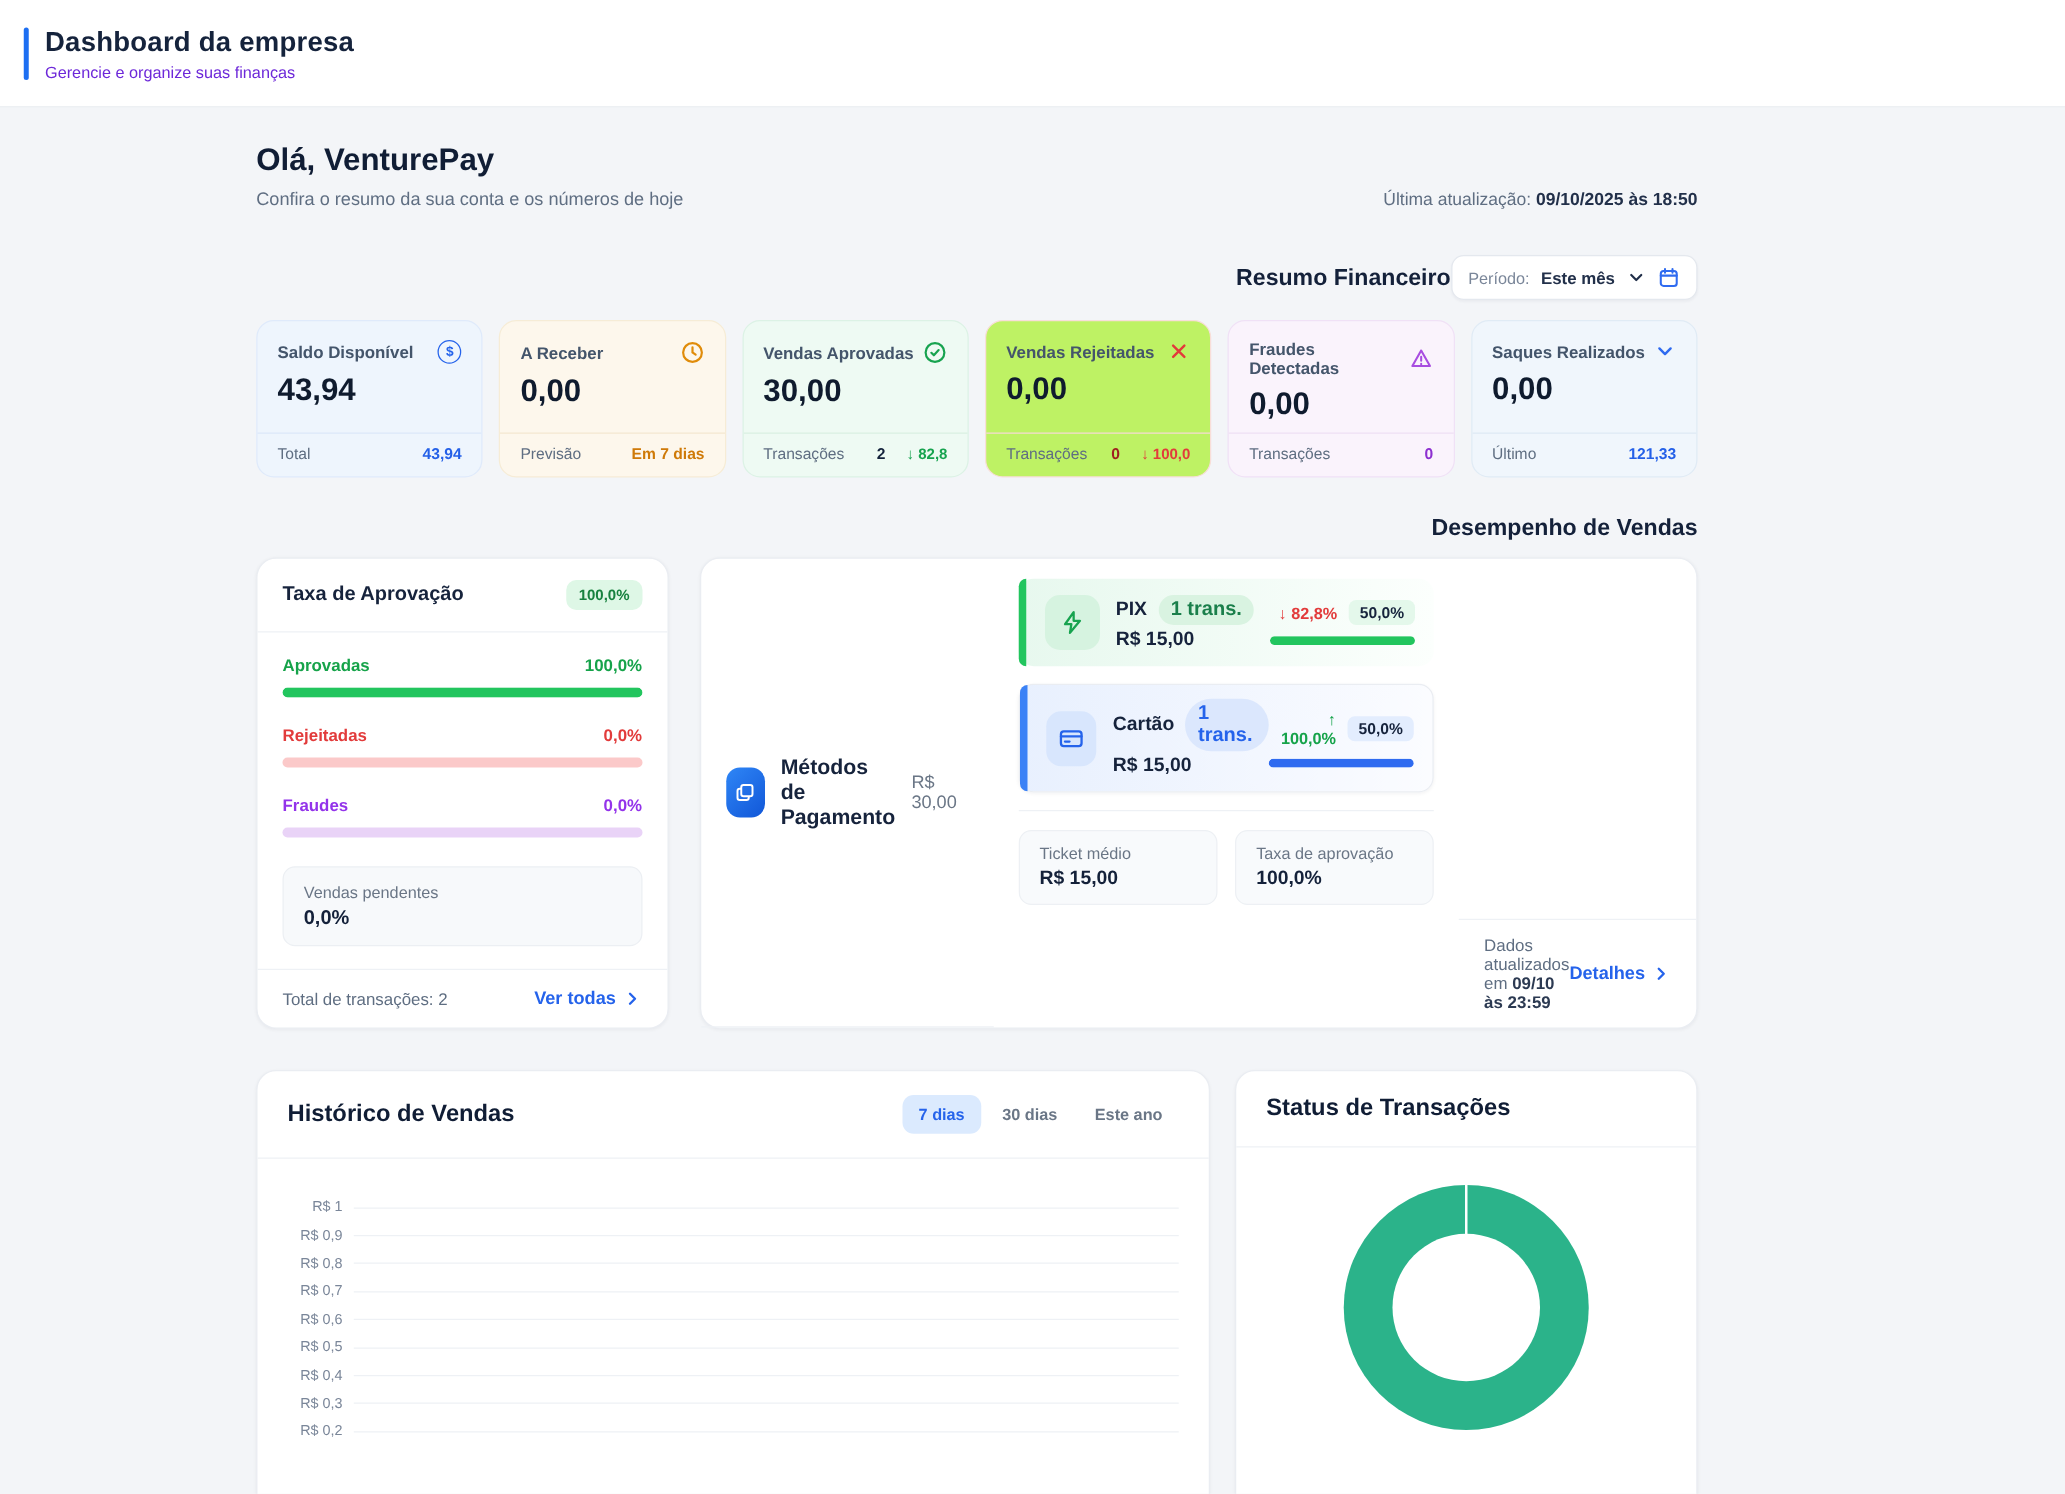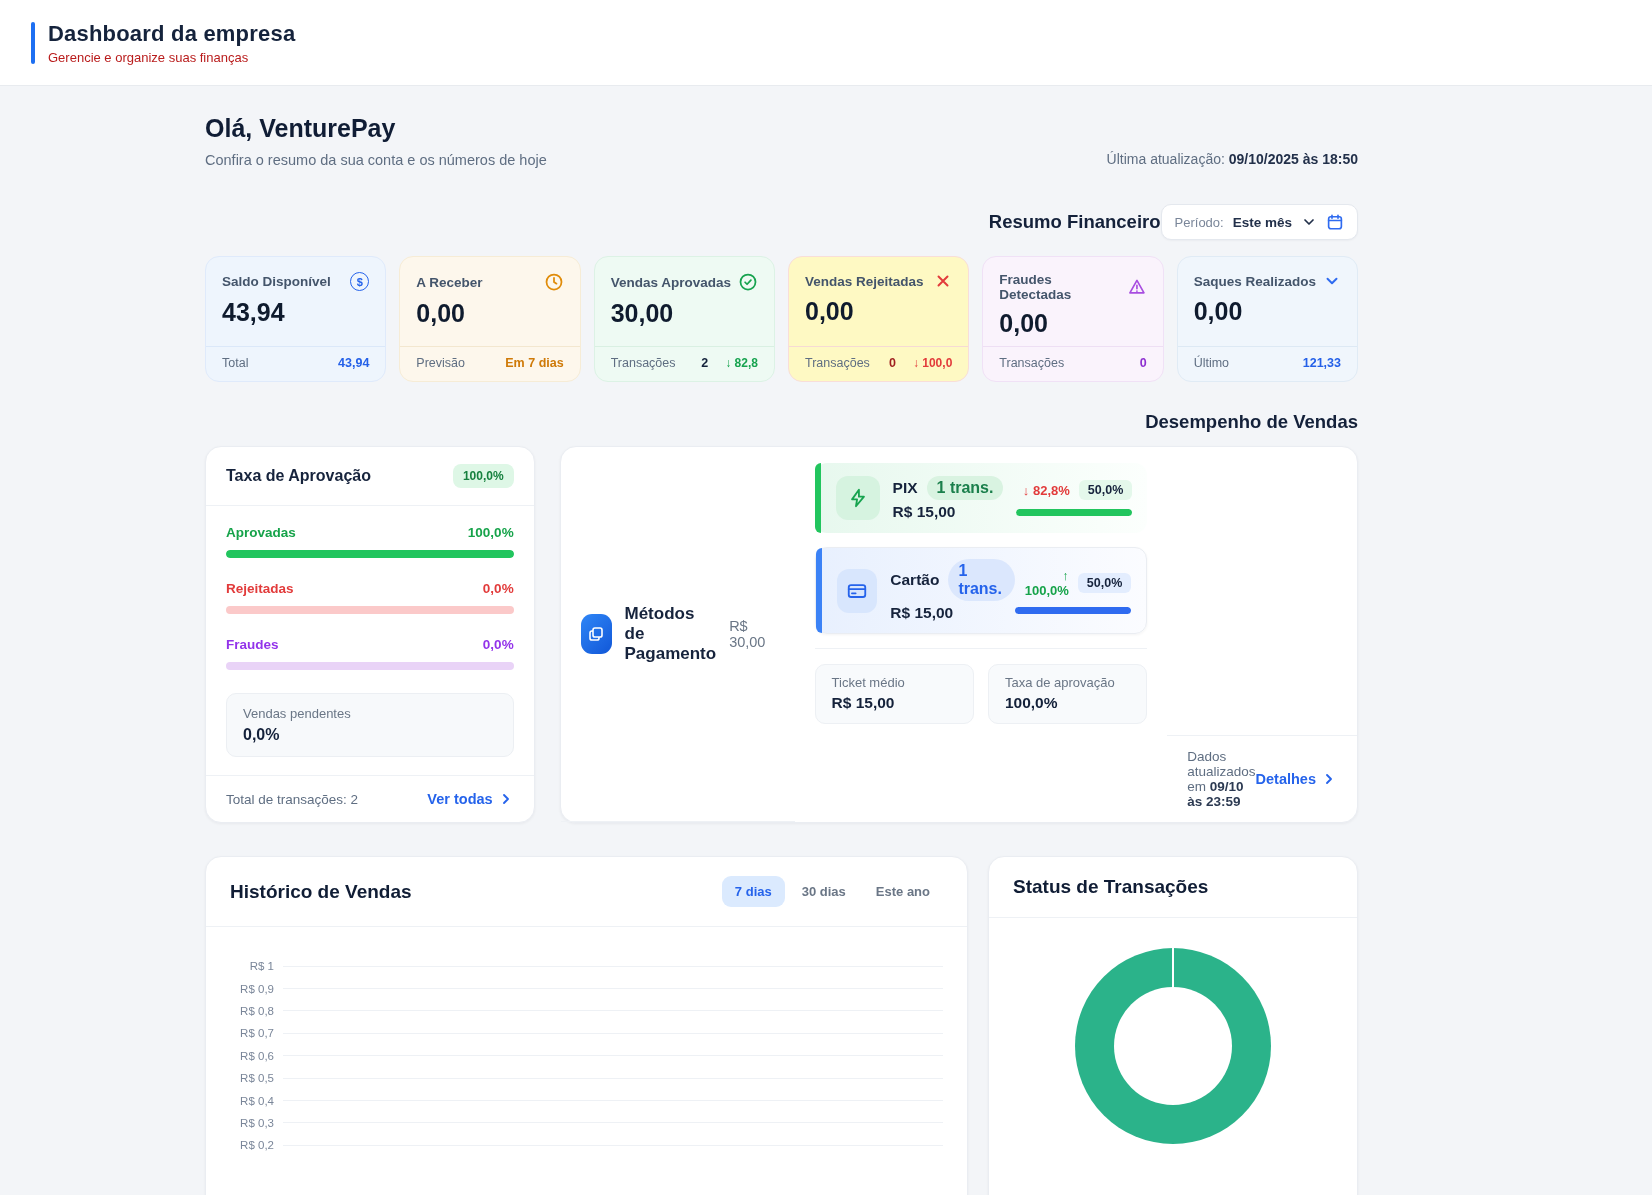--- a/index.html
+++ b/index.html
@@ -1,23 +1,23 @@
 <!DOCTYPE html>
 <html><head>
 <meta charset="utf-8">
 <style>
   * { margin:0; padding:0; box-sizing:border-box; }
   html,body { width:1652px; height:1195px; overflow:hidden; }
   body { font-family:"Liberation Sans","DejaVu Sans",sans-serif; background:#f3f5f8; color:#111f36; }
 
   
-  .app-header { background:#fff; height:86px; border-bottom:1px solid #e8ebef; display:flex; align-items:center; padding-left:31px; }
+  .app-header { background:#fff; height:86px; border-bottom:1px solid #e8ebef; display:flex; align-items:center; padding-left:19px; }
   .accent-bar { width:4px; height:42px; background:#1d6ff2; border-radius:2px; margin-right:13px; }
   .app-title { font-size:22px; font-weight:800; color:#15233c; letter-spacing:.2px; }
-  .app-subtitle { font-size:13px; color:#b91c1c; margin-top:3px; }
+  .app-subtitle { font-size:13px; color:#6d28d9; margin-top:3px; }
 
   
   .container { width:1153px; margin-left:205px; padding-top:28px; }
 
   .greet-row { display:flex; justify-content:space-between; align-items:flex-end; }
   .greet-title { font-size:25px; font-weight:800; color:#101d35; }
   .greet-sub { font-size:14.5px; color:#5f6e82; margin-top:9px; }
   .last-update { font-size:14px; color:#5f6e82; padding-bottom:1px; }
   .last-update b { color:#22304a; font-weight:700; }
 
@@ -34,21 +34,21 @@
   .kpi-label { font-size:13.5px; font-weight:600; color:#44556b; }
   .kpi-value { font-size:25px; font-weight:800; color:#0f1b2e; padding:7px 16px 0 16px; }
   .kpi-foot { margin-top:auto; display:flex; justify-content:space-between; align-items:center; padding:9px 16px 11px 16px; font-size:12.5px; border-top:1px solid rgba(0,0,0,.05); }
   .kpi-foot .fl { color:#5f6e82; }
   .kpi-foot .fv { font-weight:800; }
   .kpi-foot .delta { font-weight:700; font-size:12px; margin-left:17px; }
 
   .kpi.blue   { background:#eef5fd; border-color:#dfeafb; } .kpi.blue .kpi-foot { border-top-color:#dbe8f9; } .kpi.blue .fv { color:#2460e8; }
   .kpi.amber  { background:#fdf7ec; border-color:#f6ecd6; } .kpi.amber .kpi-foot { border-top-color:#f3e7cf; } .kpi.amber .fv { color:#cf7a08; }
   .kpi.green  { background:#eefaf3; border-color:#dcf2e5; } .kpi.green .kpi-foot { border-top-color:#d9f0e2; } .kpi.green .fv { color:#14223b; } .kpi.green .delta { color:#17a34f; }
-  .kpi.red    { background:#fef9c3; border-color:#f8ded9;justify-content:space-between; } .kpi.red .kpi-foot { border-top-color:#f6dad4; } .kpi.red .fv { color:#9f1f1f; } .kpi.red .delta { color:#e23b3b; }
+  .kpi.red    { background:#bef264; border-color:#f8ded9;justify-content:space-between; } .kpi.red .kpi-foot { border-top-color:#f6dad4; } .kpi.red .fv { color:#9f1f1f; } .kpi.red .delta { color:#e23b3b; }
   .kpi.purple { background:#faf3fc; border-color:#f0e1f6; } .kpi.purple .kpi-foot { border-top-color:#eedff4; } .kpi.purple .fv { color:#8d2fd0; }
   .kpi.slate  { background:#f0f6fc; border-color:#e0ebf5; } .kpi.slate .kpi-foot { border-top-color:#dde9f4; } .kpi.slate .fv { color:#2460e8; }
 
   .dollar-circle { width:19px; height:19px; border:1.7px solid #2563eb; border-radius:50%; color:#2563eb; font-size:11px; font-weight:800; display:flex; align-items:center; justify-content:center; }
 
   
   .perf-row { display:flex; gap:25px; margin-top:13px; align-items:stretch; }
   .card { background:#fff; border:1px solid #eaedf2; border-radius:16px; box-shadow:0 1px 3px rgba(16,24,40,.05); }
   .approval-card { width:565px; display:flex; flex-direction:column; }
   .methods-card { flex:1; display:flex; flex-direction:row; }

